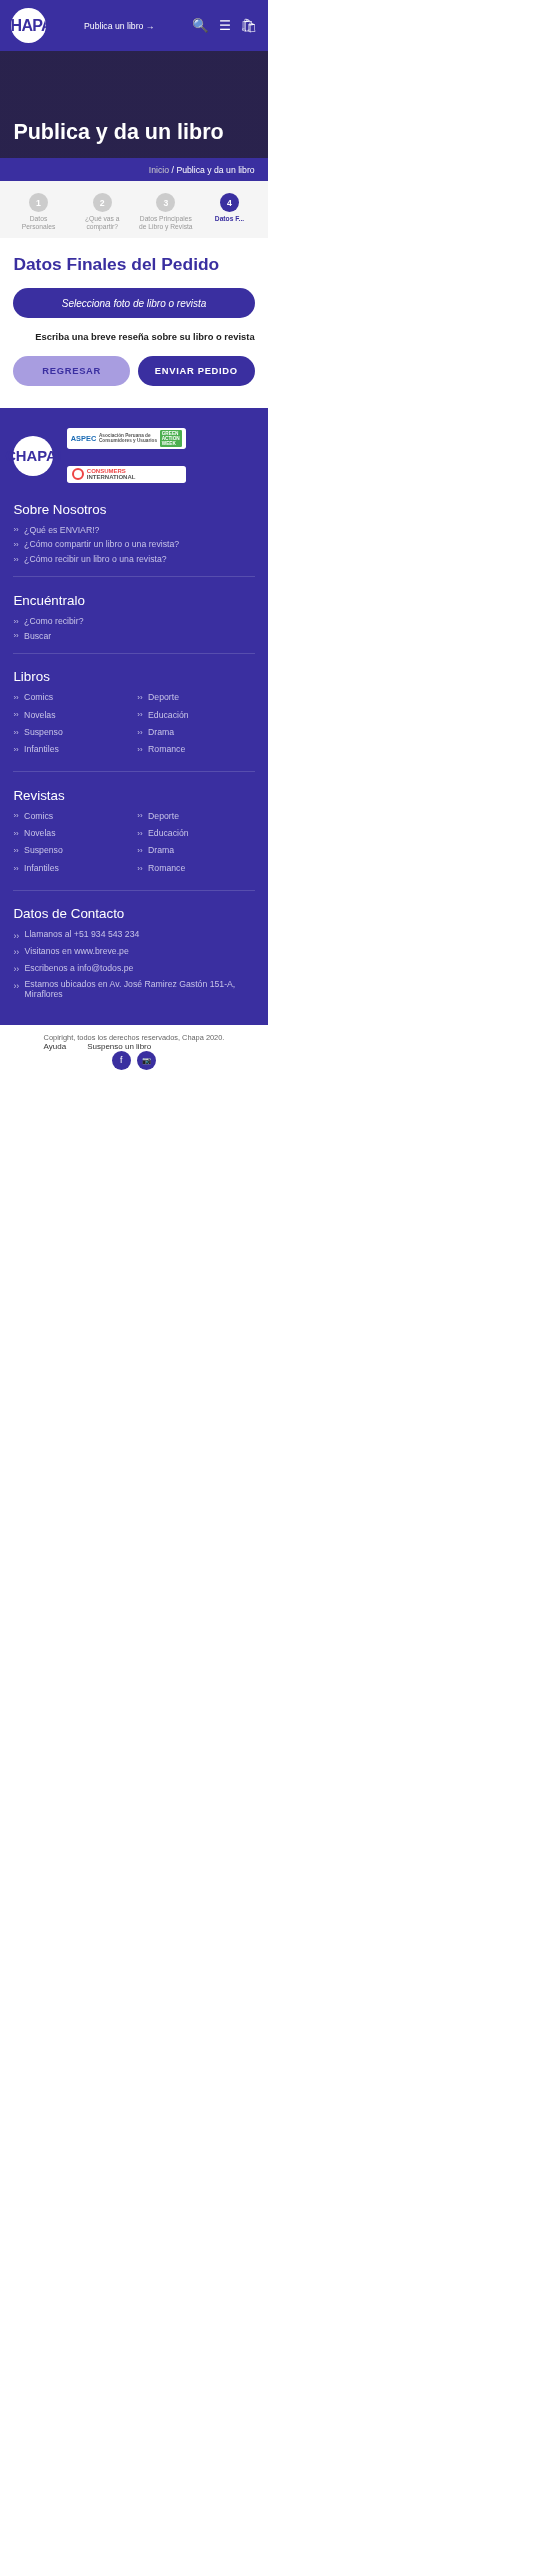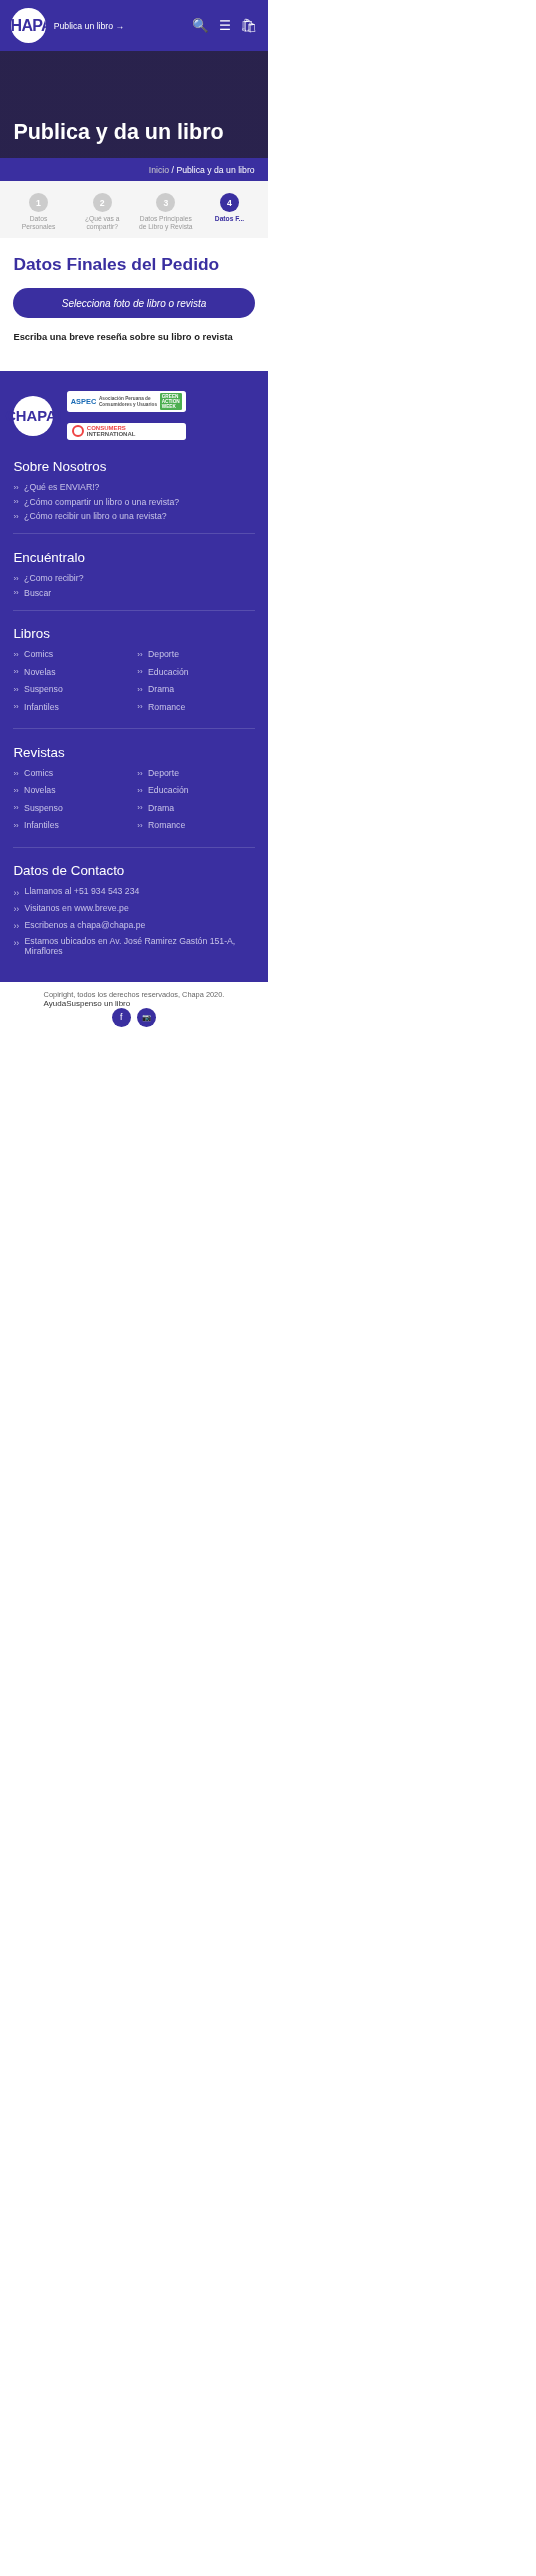--- a/index.html
+++ b/index.html
@@ -29,20 +29,21 @@
       overflow: hidden;
     }
     .logo-text { color: #3a2fa0; font-size: 16px; font-weight: 900; }
     .header-publish {
       color: #fff;
       font-size: 8.7px;
       flex: 1;
       display: flex;
       align-items: center;
       gap: 2.7px;
+      justify-content: center;
     }
     .header-icons {
       display: flex;
       gap: 9.4px;
       align-items: center;
     }
     .header-icons span {
       color: #fff;
       font-size: 13.4px;
       cursor: pointer;
@@ -127,22 +128,23 @@
       padding: 9.4px;
       font-size: 10px;
       cursor: pointer;
       margin-bottom: 13.4px;
       font-style: italic;
     }
     .form-label {
       font-size: 9.4px;
       font-weight: bold;
       color: #222;
-      margin-bottom: 13px;
+      margin-bottom: 5px;
       display: block;
+      text-align: right;
     }
     .form-textarea {
       width: 100%;
       border: 0.7px solid #ddd;
       border-radius: 5.4px;
       padding: 9.4px;
       font-size: 8.7px;
       color: #999;
       height: 74px;
       resize: none;
@@ -201,21 +203,21 @@
       display: flex;
       align-items: center;
       justify-content: center;
       font-weight: 900;
       font-size: 14.8px;
       color: #3a2fa0;
     }
     .footer-partner-logos {
       display: flex;
       flex-direction: column;
-      gap: 11px;
+      gap: 17px;
     }
     .aspec-logo {
       background: #fff;
       border-radius: 2.7px;
       padding: 2px 4px;
       font-size: 6px;
       font-weight: bold;
       color: #333;
       display: flex;
       align-items: center;
@@ -300,21 +302,21 @@
       align-items: center;
       justify-content: space-between;
       flex-direction: column;
     }
     .bottom-bar-text {
       font-size: 7.4px;
       color: #666;
     }
     .bottom-bar-links {
       display: flex;
-      gap: 0;
+      gap: 21px;
       font-size: 8px;
       color: #333;
     }
     .bottom-bar-social {
       display: flex;
       gap: 6.7px;
     }
     .social-icon {
       width: 19px;
       height: 19px;
@@ -370,20 +372,24 @@
   <div class="step">
     <div class="step-circle active">4</div>
     <div class="step-label active">Datos F...</div>
   </div>
 </div>
 
 <section class="form-section">
   <h2>Datos Finales del Pedido</h2>
   <button class="btn-select-photo">Selecciona foto de libro o revista</button>
   <label class="form-label">Escriba una breve reseña sobre su libro o revista</label>
+  <div class="form-buttons">
+    <button class="btn-back">REGRESAR</button>
+    <button class="btn-send">ENVIAR PEDIDO</button>
+  </div>
 </section>
 
 <footer class="footer">
 
   <div class="footer-logos">
     <div class="footer-logo-chapa">
       <span>CHAPA!</span>
     </div>
     <div class="footer-partner-logos">
       <div class="aspec-logo">
@@ -515,21 +521,21 @@
     <div class="contact-item">
       <span class="chevron">››</span>
       <span>Llamanos al +51 934 543 234</span>
     </div>
     <div class="contact-item">
       <span class="chevron">››</span>
       <span>Visitanos en www.breve.pe</span>
     </div>
     <div class="contact-item">
       <span class="chevron">››</span>
-      <span>Escribenos a chapa@chapa.pe</span>
+      <span>Escribenos a info@todos.pe</span>
     </div>
     <div class="contact-item">
       <span class="chevron">››</span>
       <span>Estamos ubicados en Av. José Ramirez Gastón 151-A, Miraflores</span>
     </div>
   </div>
 </footer>
 
 <div class="bottom-bar">
   <div style="flex:1">

